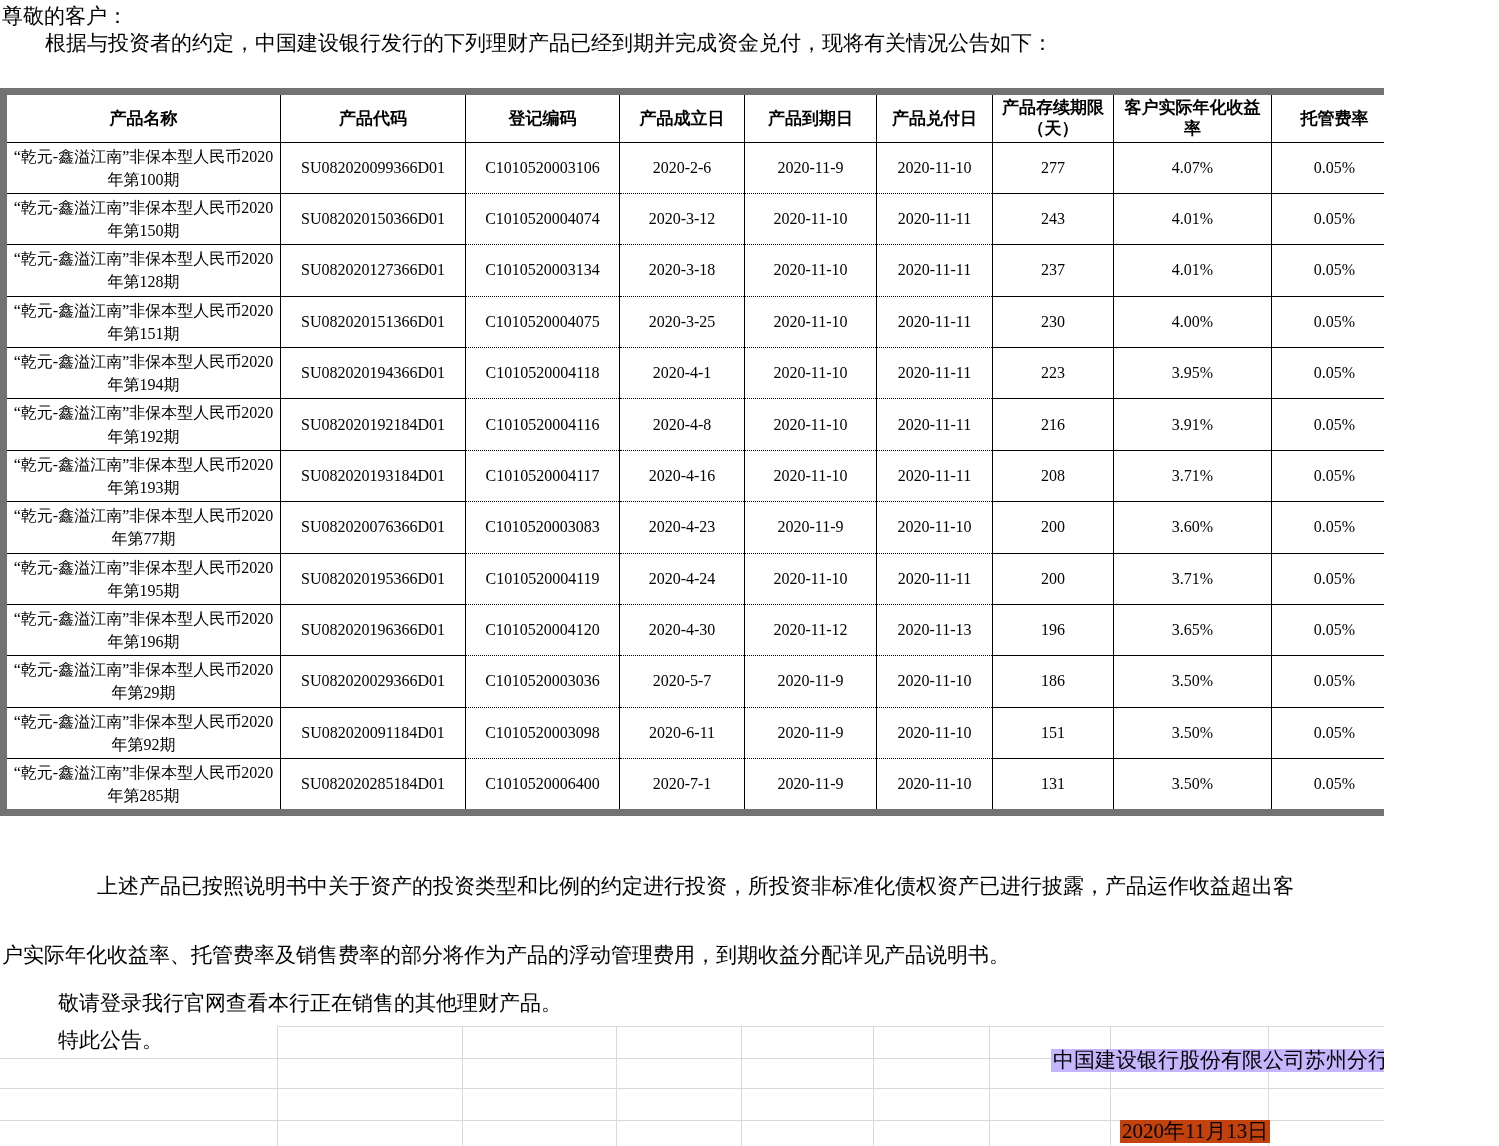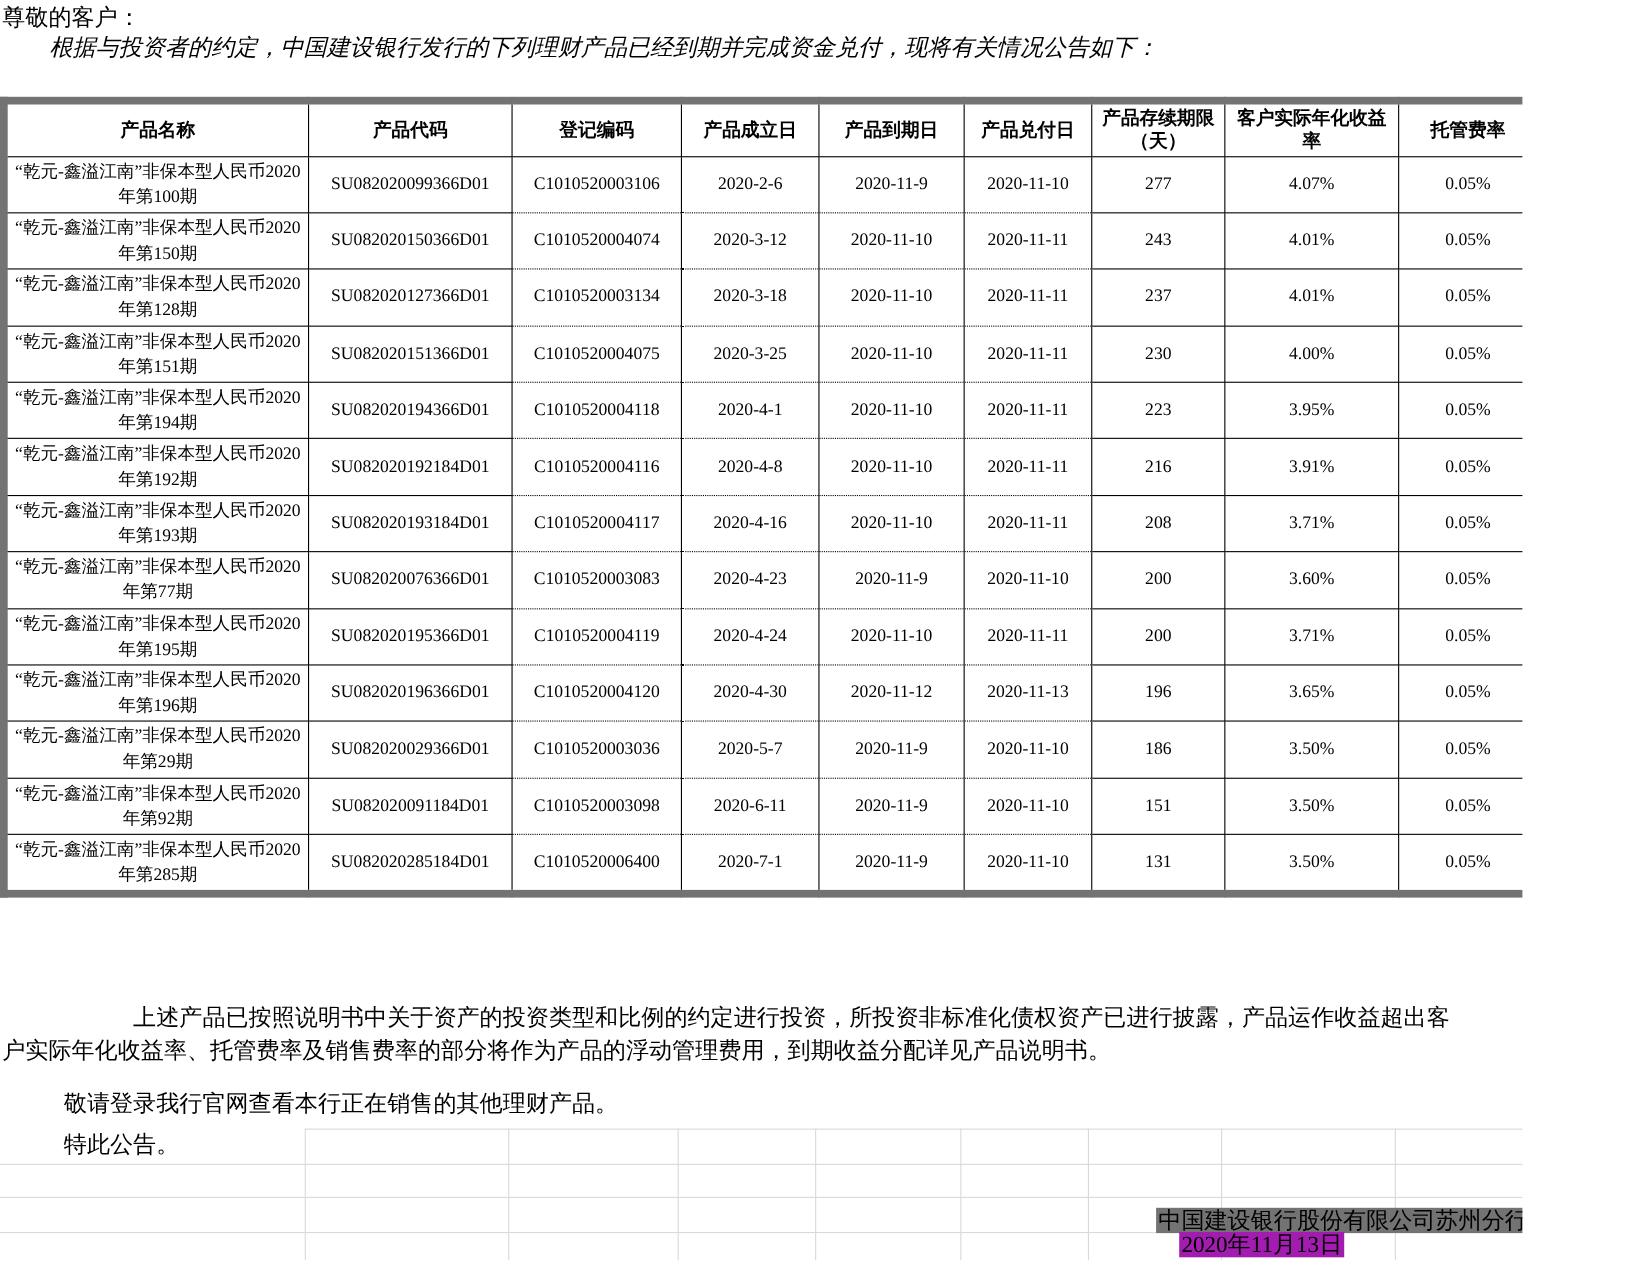--- a/index.html
+++ b/index.html
@@ -9,21 +9,21 @@
     height: 1146px;
     background: #ffffff;
     color: #000000;
     font-family: "Liberation Serif", "DejaVu Serif", serif;
     overflow: hidden;
   }
   .abs { position: absolute; white-space: nowrap; }
   .body-text { font-size: 21px; line-height: 1.1; }
 
   .salutation { left: 2px; top: 5px; }
-  .intro { left: 45px; top: 32px; font-style: italic; }
+  .intro { left: 45px; top: 32px; }
 
   table.products {
     position: absolute;
     left: 0;
     top: 88px;
     width: 1499px;
     table-layout: fixed;
     border-collapse: collapse;
     border: 7px solid #737373;
   }
@@ -46,26 +46,26 @@
   table.products td { font-size: 16px; }
   td.c-name {
     font-size: 15px;
     line-height: 1.45;
     word-break: break-word;
     white-space: normal;
   }
   tbody td.dotted { border-bottom-style: dotted; }
   tbody tr:last-child td { border-bottom-style: solid; }
 
-  .footer-p1 { left: 97px;  top: 914px; margin-left: 24px; }
+  .footer-p1 { left: 97px;  top: 875px; }
   .footer-p2 { left: 2px;   top: 944px; }
   .footer-p3 { left: 58px;  top: 992px; }
   .footer-p4 { left: 58px;  top: 1029px; }
-  .issuer    { left: 1051px; top: 1098px; background: #737373; padding: 0 2px; }
-  .issue-date{ left: 1072px; top: 1120px; background: #a21caf; padding: 0 2px; }
+  .issuer    { left: 1051px; top: 1049px; background: #c4b5fd; padding: 0 2px; }
+  .issue-date{ left: 1120px; top: 1120px; background: #c2410c; padding: 0 2px; }
 
   .vgrid { position: absolute; width: 1px; background: #d9d9d9; }
   .hgrid { position: absolute; height: 1px; background: #d9d9d9; }
 </style>
 </head>
 <body>
 
 <div class="sheet">
 
   <div class="vgrid" style="left:1393px; top:0; height:88px;"></div>

